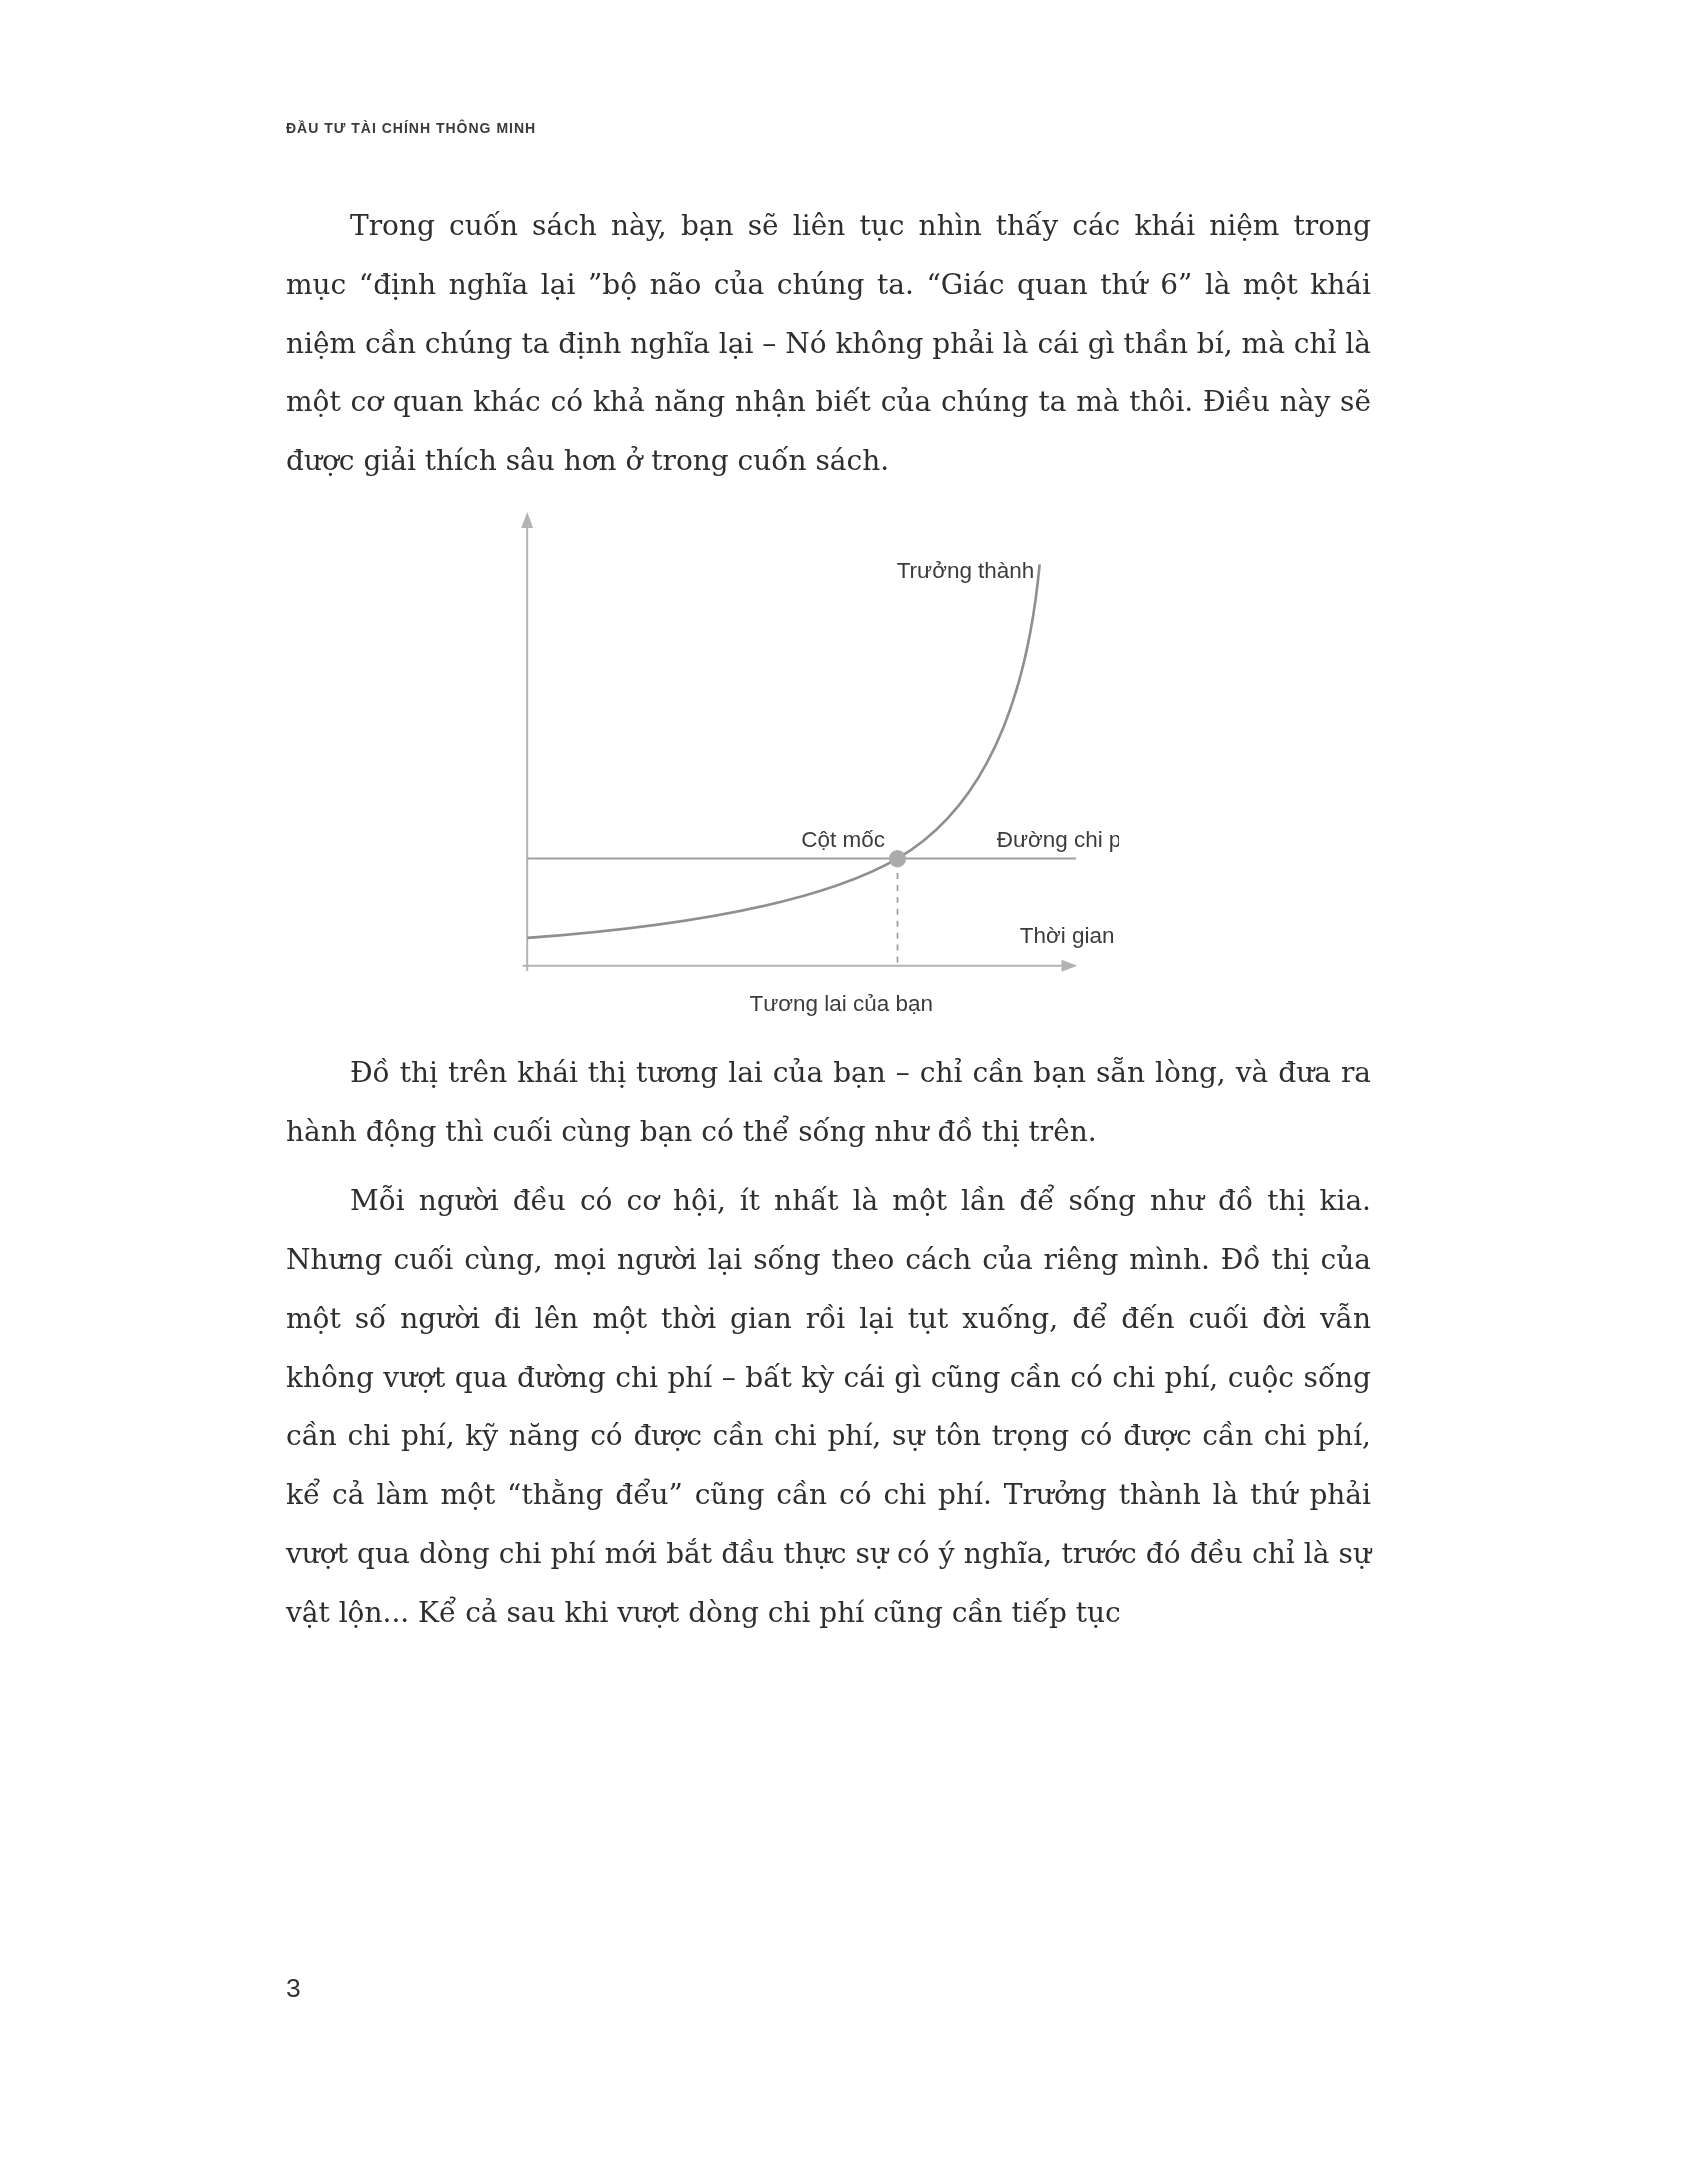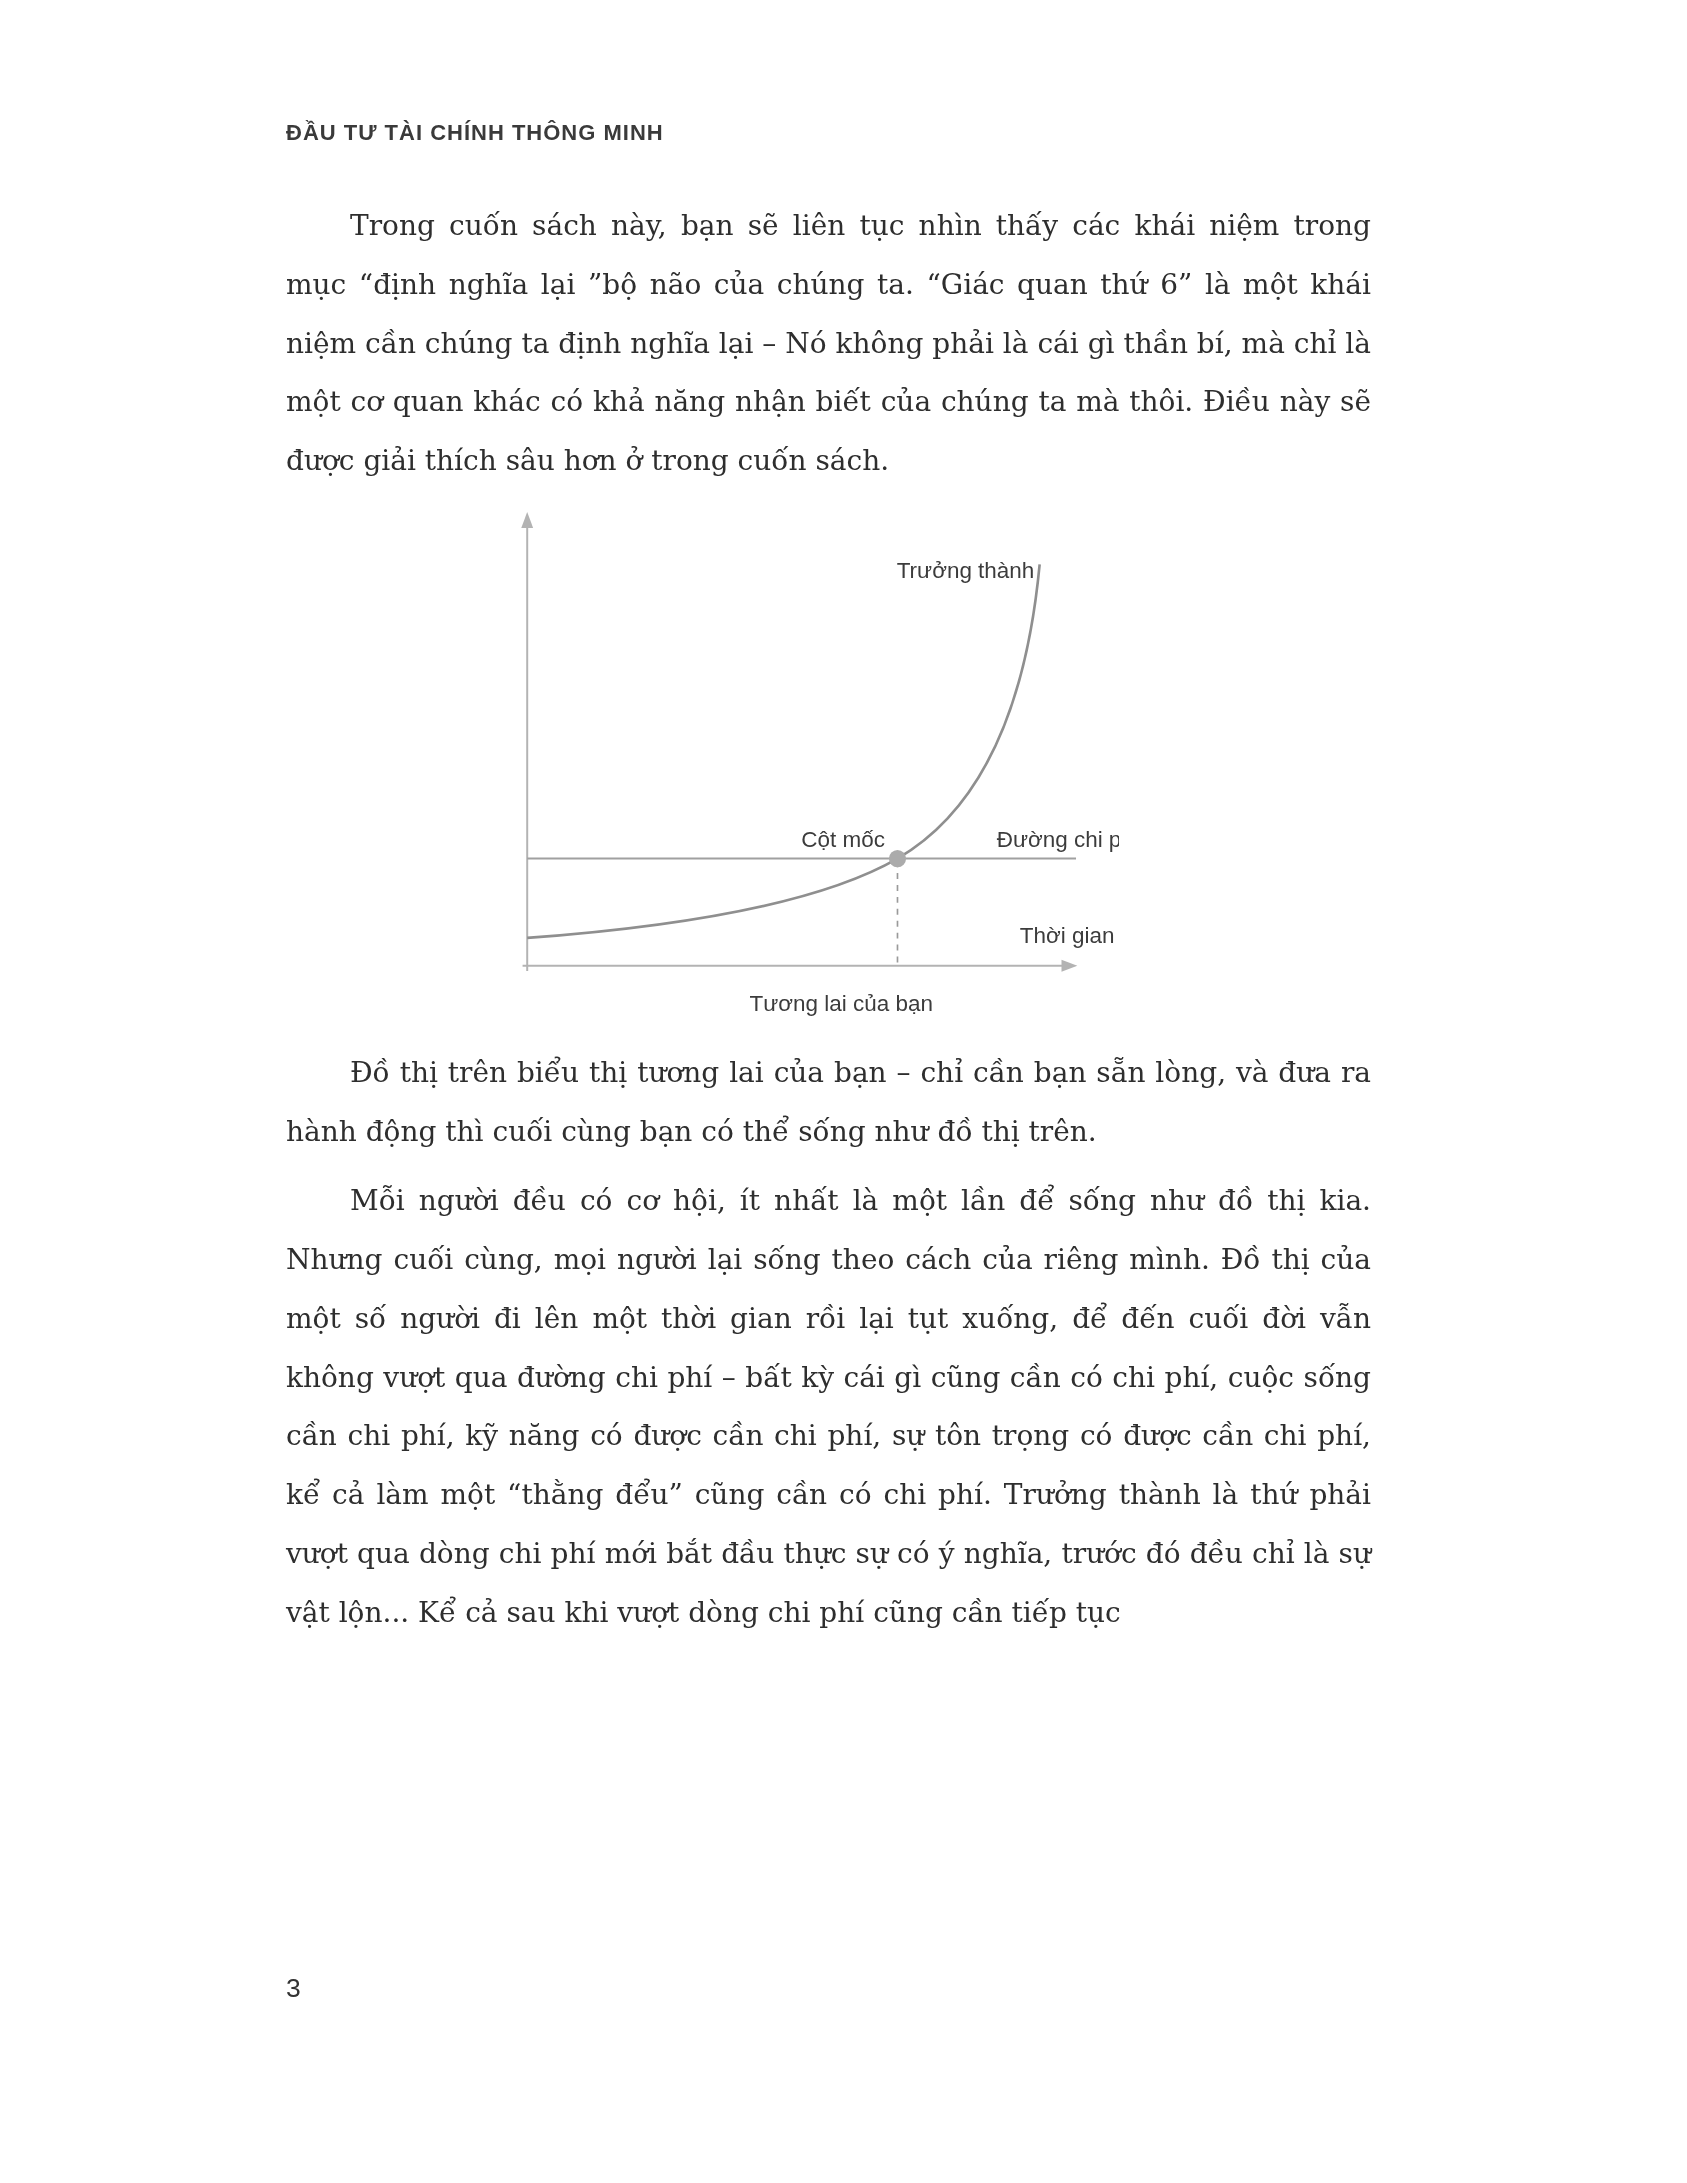--- a/index.html
+++ b/index.html
@@ -9,21 +9,21 @@
     background: #ffffff;
     position: relative;
     font-family: "DejaVu Serif", serif;
     color: #2e2e2e;
   }
   .running-head {
     position: absolute;
     left: 286px;
     top: 120px;
     font-family: "Liberation Sans", sans-serif;
-    font-size: 22px;
+    font-size: 14px;
     font-weight: 700;
     letter-spacing: 1px;
     color: #3a3a3a;
   }
   .content {
     position: absolute;
     left: 286px;
     top: 197px;
     width: 1085px;
     font-size: 28px;
@@ -89,20 +89,20 @@
       <text class="svg-label" x="626" y="512" text-anchor="end">Cột mốc</text>
 
       <text class="svg-label" x="795" y="512" text-anchor="start">Đường chi phí</text>
 
       <text class="svg-label" x="830" y="658" text-anchor="start">Thời gian</text>
 
       <text class="svg-label" x="560" y="760" text-anchor="middle">Tương lai của bạn</text>
     </svg>
   </div>
 
-  <p>Đồ thị trên biểu thị tương lai của bạn – chỉ cần bạn sẵn lòng, và đưa ra hành động thì cuối cùng bạn có thể sống như đồ thị trên.</p>
+  <p>Đồ thị trên khái thị tương lai của bạn – chỉ cần bạn sẵn lòng, và đưa ra hành động thì cuối cùng bạn có thể sống như đồ thị trên.</p>
 
   <p>Mỗi người đều có cơ hội, ít nhất là một lần để sống như đồ thị kia. Nhưng cuối cùng, mọi người lại sống theo cách của riêng mình. Đồ thị của một số người đi lên một thời gian rồi lại tụt xuống, để đến cuối đời vẫn không vượt qua đường chi phí – bất kỳ cái gì cũng cần có chi phí, cuộc sống cần chi phí, kỹ năng có được cần chi phí, sự tôn trọng có được cần chi phí, kể cả làm một “thằng đểu” cũng cần có chi phí. Trưởng thành là thứ phải vượt qua dòng chi phí mới bắt đầu thực sự có ý nghĩa, trước đó đều chỉ là sự vật lộn... Kể cả sau khi vượt dòng chi phí cũng cần tiếp tục</p>
 
 </div>
 
 <div class="page-number">3</div>
 
 
 </body></html>

